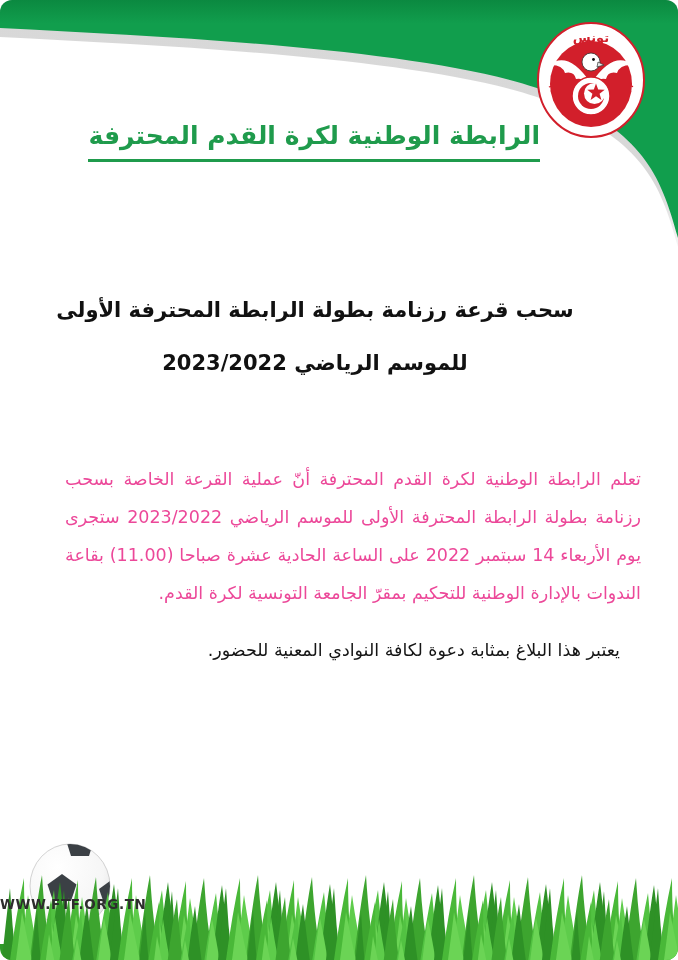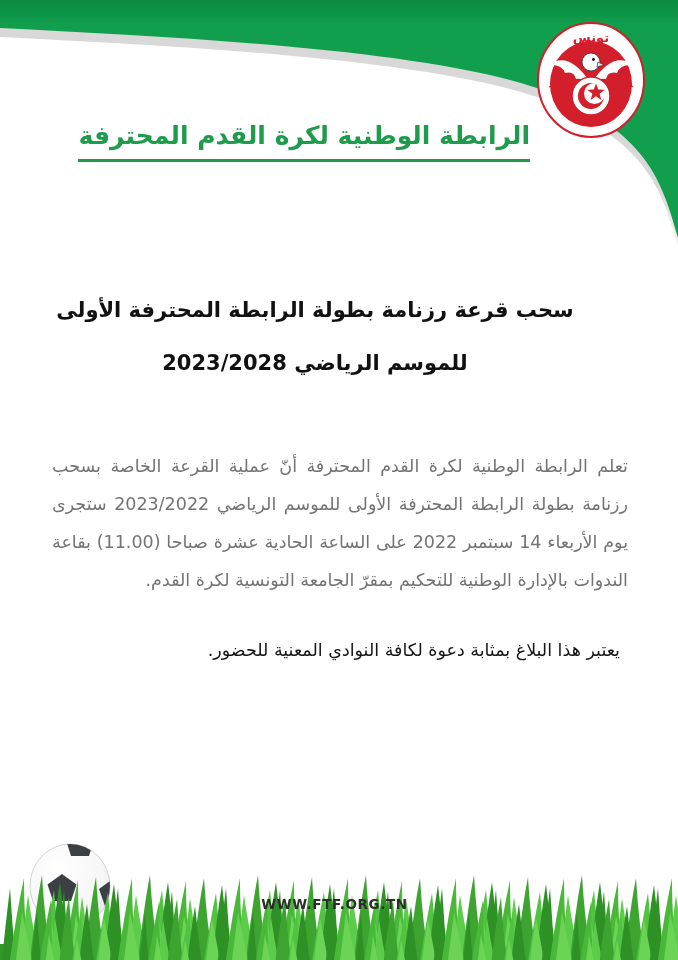--- a/index.html
+++ b/index.html
@@ -1,50 +1,50 @@
 <!DOCTYPE html>
 <html lang="ar"><head>
 <meta charset="utf-8">
 <style>
   html,body{margin:0;padding:0;background:#ffffff;}
   .page{
     position:relative;width:678px;height:960px;overflow:hidden;
-    background:#ffffff;font-family:"DejaVu Sans",sans-serif;
+    background:#ffffff;font-family:"DejaVu Sans",sans-serif;border-radius:12px;
   }
   .header-curve{position:absolute;top:0;left:0;z-index:1;}
   .ftf-logo{position:absolute;left:536px;top:20px;z-index:2;}
   .page-title{
-    position:absolute;left:82px;top:121px;width:448px;z-index:3;
+    position:absolute;left:92px;top:121px;width:448px;z-index:3;
     text-align:center;direction:rtl;
   }
   .page-title span{
     display:inline-block;color:#1f9b4c;font-size:25px;font-weight:bold;
     white-space:nowrap;padding-bottom:9px;border-bottom:3px solid #1f9b4c;
     letter-spacing:0px;
   }
   .heading{
     position:absolute;left:0;top:284px;width:630px;z-index:3;
     direction:rtl;text-align:center;color:#111;
     font-size:21px;font-weight:bold;line-height:53px;
   }
   .body-text{
     position:absolute;left:52px;top:447px;width:576px;z-index:3;
-    direction:rtl;text-align:justify;color:#737373;
-    font-size:17.5px;line-height:38px;margin:0;
+    direction:rtl;text-align:justify;color:#ec4899;
+    font-size:17.5px;line-height:38px;margin:13px;
   }
   .closing-note{
     position:absolute;right:54px;left:52px;top:636px;z-index:3;
     direction:rtl;text-align:right;color:#151515;
     font-size:17.5px;margin:4px;
   }
   .soccer-ball{position:absolute;left:22px;top:838px;z-index:4;}
   .grass{position:absolute;left:0;bottom:0;z-index:5;}
   .website{
     position:absolute;left:0;top:896px;width:669px;z-index:6;
-    text-align:center;color:#2d2d2d;font-size:13.5px;font-weight:bold;
+    text-align:left;color:#2d2d2d;font-size:13.5px;font-weight:bold;
     letter-spacing:0.6px;font-family:"DejaVu Sans",sans-serif;
   }
 </style>
 </head>
 <body>
 
 <div class="page">
 
   <svg class="header-curve" width="678" height="258" viewBox="0 0 678 258" aria-hidden="true">
     <defs>
@@ -83,21 +83,21 @@
     <circle cx="58.5" cy="73.5" r="10.5" fill="#ffffff"></circle>
     <path d="M60,63.5 L62.2,69.6 L68.7,69.8 L63.6,73.8 L65.4,80.0 L60,76.3 L54.6,80.0 L56.4,73.8 L51.3,69.8 L57.8,69.6 Z" fill="#D21F2B"></path>
   </svg>
 
   <div class="page-title">
     <span>الرابطة الوطنية لكرة القدم المحترفة</span>
   </div>
 
   <div class="heading">
     <div>سحب قرعة رزنامة بطولة الرابطة المحترفة الأولى</div>
-    <div>للموسم الرياضي 2023/2028</div>
+    <div>للموسم الرياضي 2023/2022</div>
   </div>
 
   <p class="body-text">تعلم الرابطة الوطنية لكرة القدم المحترفة أنّ عملية القرعة الخاصة بسحب رزنامة بطولة الرابطة المحترفة الأولى للموسم الرياضي 2023/2022 ستجرى يوم الأربعاء 14 سبتمبر 2022 على الساعة الحادية عشرة صباحا (11.00) بقاعة الندوات بالإدارة الوطنية للتحكيم بمقرّ الجامعة التونسية لكرة القدم.</p>
 
   <p class="closing-note">يعتبر هذا البلاغ بمثابة دعوة لكافة النوادي المعنية للحضور.</p>
 
   <svg class="soccer-ball" width="96" height="104" viewBox="0 0 96 104" aria-hidden="true">
     <defs>
       <radialGradient id="ballG" cx="0.35" cy="0.28" r="0.95">
         <stop offset="0" stop-color="#ffffff"></stop>

